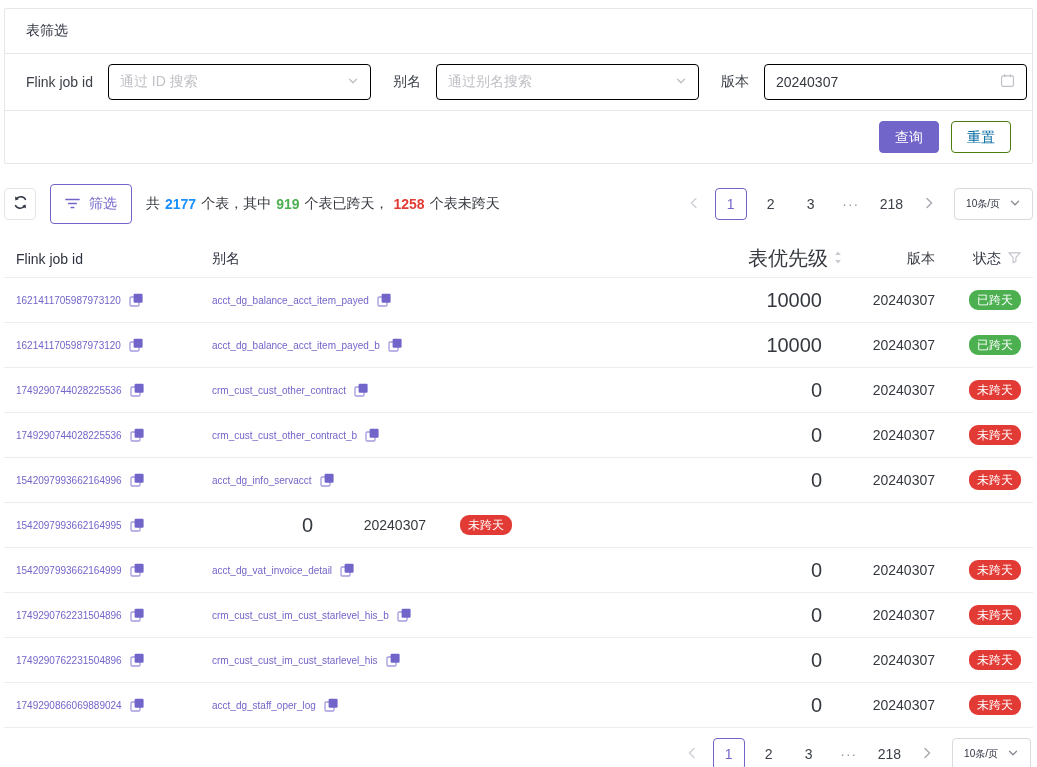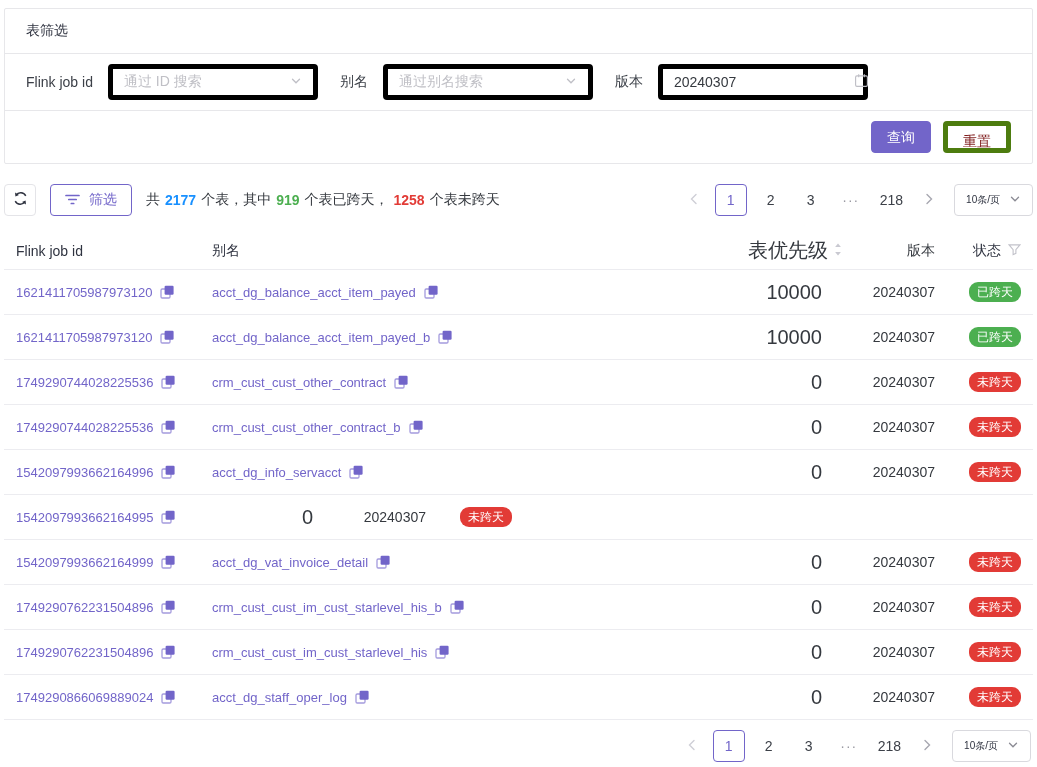--- a/index.html
+++ b/index.html
@@ -6,34 +6,34 @@
     font-family:"Liberation Sans","DejaVu Sans",sans-serif;color:#35393f;
     --accent:#7265c9; --blue:#1890ff; --green:#4caf50; --red:#e23b36;}
   *{box-sizing:border-box;}
   .page{padding:8px 4px 0;}
 
   
   .filter-panel{border:1px solid #e7e7ea;border-radius:2px;background:#fff;}
   .panel-header{padding:13px 21px;border-bottom:1px solid #e7e7ea;font-size:14px;color:#2f3340;}
   .panel-filters{display:flex;align-items:center;padding:10px 21px;border-bottom:1px solid #e7e7ea;gap:22px;}
   .field{display:flex;align-items:center;gap:15px;font-size:14px;color:#3c4048;white-space:nowrap;}
-  .control{width:210px;height:36px;border:5px solid #000000;border-radius:4px;display:flex;align-items:center;
+  .control{width:263px;height:36px;border:1px solid #000000;border-radius:4px;display:flex;align-items:center;
     justify-content:space-between;padding:0 11px;background:#fff;cursor:pointer;}
   .placeholder{color:#c0c0c6;font-size:14px;}
   .control input{border:none;outline:none;font-size:14px;color:#35393f;width:180px;padding:0;background:transparent;}
   .panel-actions{display:flex;justify-content:flex-end;align-items:center;gap:12px;padding:10px 21px;}
   .btn{height:32px;border-radius:4px;font-size:14px;padding:0 15px;cursor:pointer;line-height:30px;}
   .btn-primary{background:var(--accent);color:#fff;border:1px solid var(--accent);}
-  .btn-default{background:#fff;color:#7f1d1d;border:5px solid #4d7c0f;}
+  .btn-default{background:#fff;color:#0369a1;border:1px solid #4d7c0f;}
 
   
   .toolbar{display:flex;align-items:center;margin-top:20px;gap:14px;}
   .icon-btn{width:32px;height:32px;border:1px solid #e4e4e8;border-radius:4px;background:#fff;display:flex;
     align-items:center;justify-content:center;cursor:pointer;padding:0;}
-  .filter-btn{height:32px;border:1px solid var(--accent);color:var(--accent);display:flex;align-items:center;
+  .filter-btn{height:40px;border:1px solid var(--accent);color:var(--accent);display:flex;align-items:center;
     gap:9px;padding:0 14px;border-radius:4px;background:#fff;font-size:14px;cursor:pointer;}
   .stats{font-size:14px;color:#35393f;display:flex;align-items:center;}
   .stats .num{font-weight:700;margin:0 5px;}
   .num-blue{color:var(--blue);} .num-green{color:var(--green);} .num-red{color:var(--red);}
 
   
   .pagination{display:flex;align-items:center;gap:8px;margin-left:auto;}
   .page-item{min-width:32px;height:32px;display:flex;align-items:center;justify-content:center;font-size:14px;
     color:#3c4048;border:1px solid transparent;border-radius:4px;cursor:pointer;background:transparent;padding:0 4px;}
   .page-item.active{border-color:var(--accent);color:var(--accent);background:#fff;}
@@ -46,21 +46,21 @@
   .table{margin-top:16px;}
   .thead{display:flex;align-items:center;height:38px;font-size:14px;font-weight:500;color:#2f3340;
     border-bottom:1px solid #ececf0;padding:0 12px;}
   .trow{display:flex;align-items:center;height:45px;border-bottom:1px solid #ececf0;padding:0 12px;}
   .cell-id{flex:0 0 196px;display:flex;align-items:center;gap:8px;min-width:0;}
   .cell-alias{flex:1 1 auto;display:flex;align-items:center;gap:8px;min-width:0;}
   .cell-priority{flex:0 0 122px;display:flex;align-items:center;justify-content:flex-end;gap:5px;font-size:20px;color:#35393f;}
   .trow .cell-priority{padding-right:21px;}
   .cell-version{flex:0 0 92px;display:flex;justify-content:flex-end;font-size:14px;color:#35393f;}
   .cell-status{flex:0 0 86px;display:flex;align-items:center;justify-content:flex-end;gap:7px;}
-  .link{color:var(--accent);font-size:13px;cursor:pointer;text-decoration:none;}
+  .link{color:var(--accent);font-size:10px;cursor:pointer;text-decoration:none;}
   .copy{display:flex;align-items:center;cursor:pointer;}
   .badge{color:#fff;font-size:12px;padding:3px 8px;border-radius:9px;line-height:14px;white-space:nowrap;}
   .badge-success{background:var(--green);} .badge-danger{background:var(--red);}
 
   .bottom-pager{display:flex;justify-content:flex-end;margin-top:10px;padding-right:2px;}
   .bottom-pager .pagination{margin-left:0;}
 </style>
 </head>
 <body>
 

